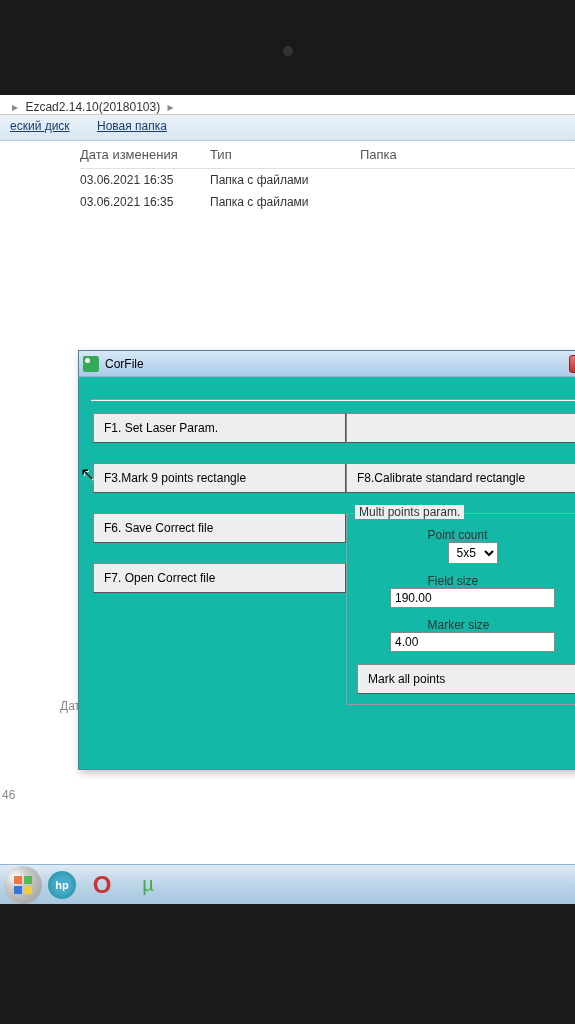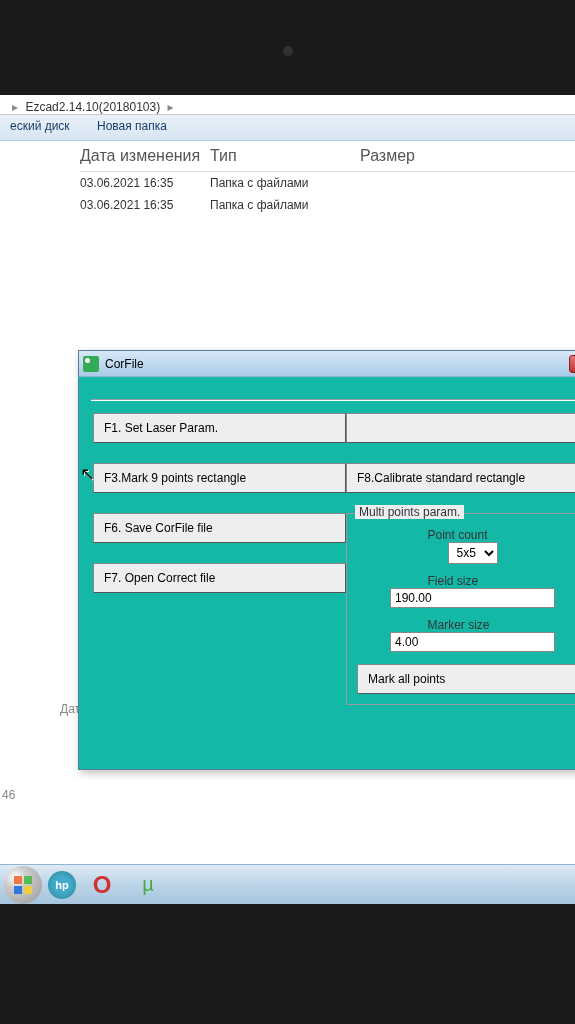--- a/index.html
+++ b/index.html
@@ -42,31 +42,31 @@
   }
   .breadcrumb-bar .chev { color: #888; margin: 0 4px; }
   .toolbar-row {
     height: 26px;
     background: linear-gradient(to bottom, #e9f1f8, #d7e6f3);
     border-bottom: 1px solid #b7cde2;
     padding: 4px 10px;
     color: #1a3e6b;
     font-size: 12px;
   }
-  .toolbar-row span { margin-right: 24px; }
+  .toolbar-row span { margin-right: 24px; text-decoration: underline; }
   .file-list {
     background: #fff;
     padding: 0 0 0 80px;
   }
   .file-header {
     display: flex;
     padding: 6px 0;
     border-bottom: 1px solid #e0e0e0;
     color: #555;
-    font-size: 16px;
+    font-size: 13px;
   }
   .file-header .c1 { width: 130px; }
   .file-header .c2 { width: 150px; }
   .file-header .c3 { width: 100px; }
   .file-row {
     display: flex;
     padding: 4px 0;
     font-size: 12px;
     color: #333;
   }
@@ -260,21 +260,21 @@
         <span class="chev">▸</span>
       </div>
       <div class="toolbar-row">
         <span>еский диск</span>
         <span>Новая папка</span>
       </div>
       <div class="file-list">
         <div class="file-header">
           <div class="c1">Дата изменения</div>
           <div class="c2">Тип</div>
-          <div class="c3">Размер</div>
+          <div class="c3">Папка</div>
         </div>
         <div class="file-row">
           <div class="c1">03.06.2021 16:35</div>
           <div class="c2">Папка с файлами</div>
           <div class="c3"></div>
         </div>
         <div class="file-row">
           <div class="c1">03.06.2021 16:35</div>
           <div class="c2">Папка с файлами</div>
           <div class="c3"></div>
@@ -315,21 +315,21 @@
           <span>✕</span>
         </div>
       </div>
       <div class="dlg-body">
         <div class="dlg-top-line"></div>
         <div class="col">
           <div class="row-with-io">
             <button class="win-btn">F1. Set Laser Param.</button>
           </div>
           <button class="win-btn">F3.Mark 9 points rectangle</button>
-          <button class="win-btn">F6. Save CorFile file</button>
+          <button class="win-btn">F6. Save Correct file</button>
           <button class="win-btn">F7. Open Correct file</button>
         </div>
         <div class="col">
           <div class="row-with-io">
             <button class="win-btn small">IO</button>
           </div>
           <button class="win-btn">F8.Calibrate standard rectangle</button>
           <div class="group-box">
             <span class="legend">Multi points param.</span>
             <div class="param-row">

